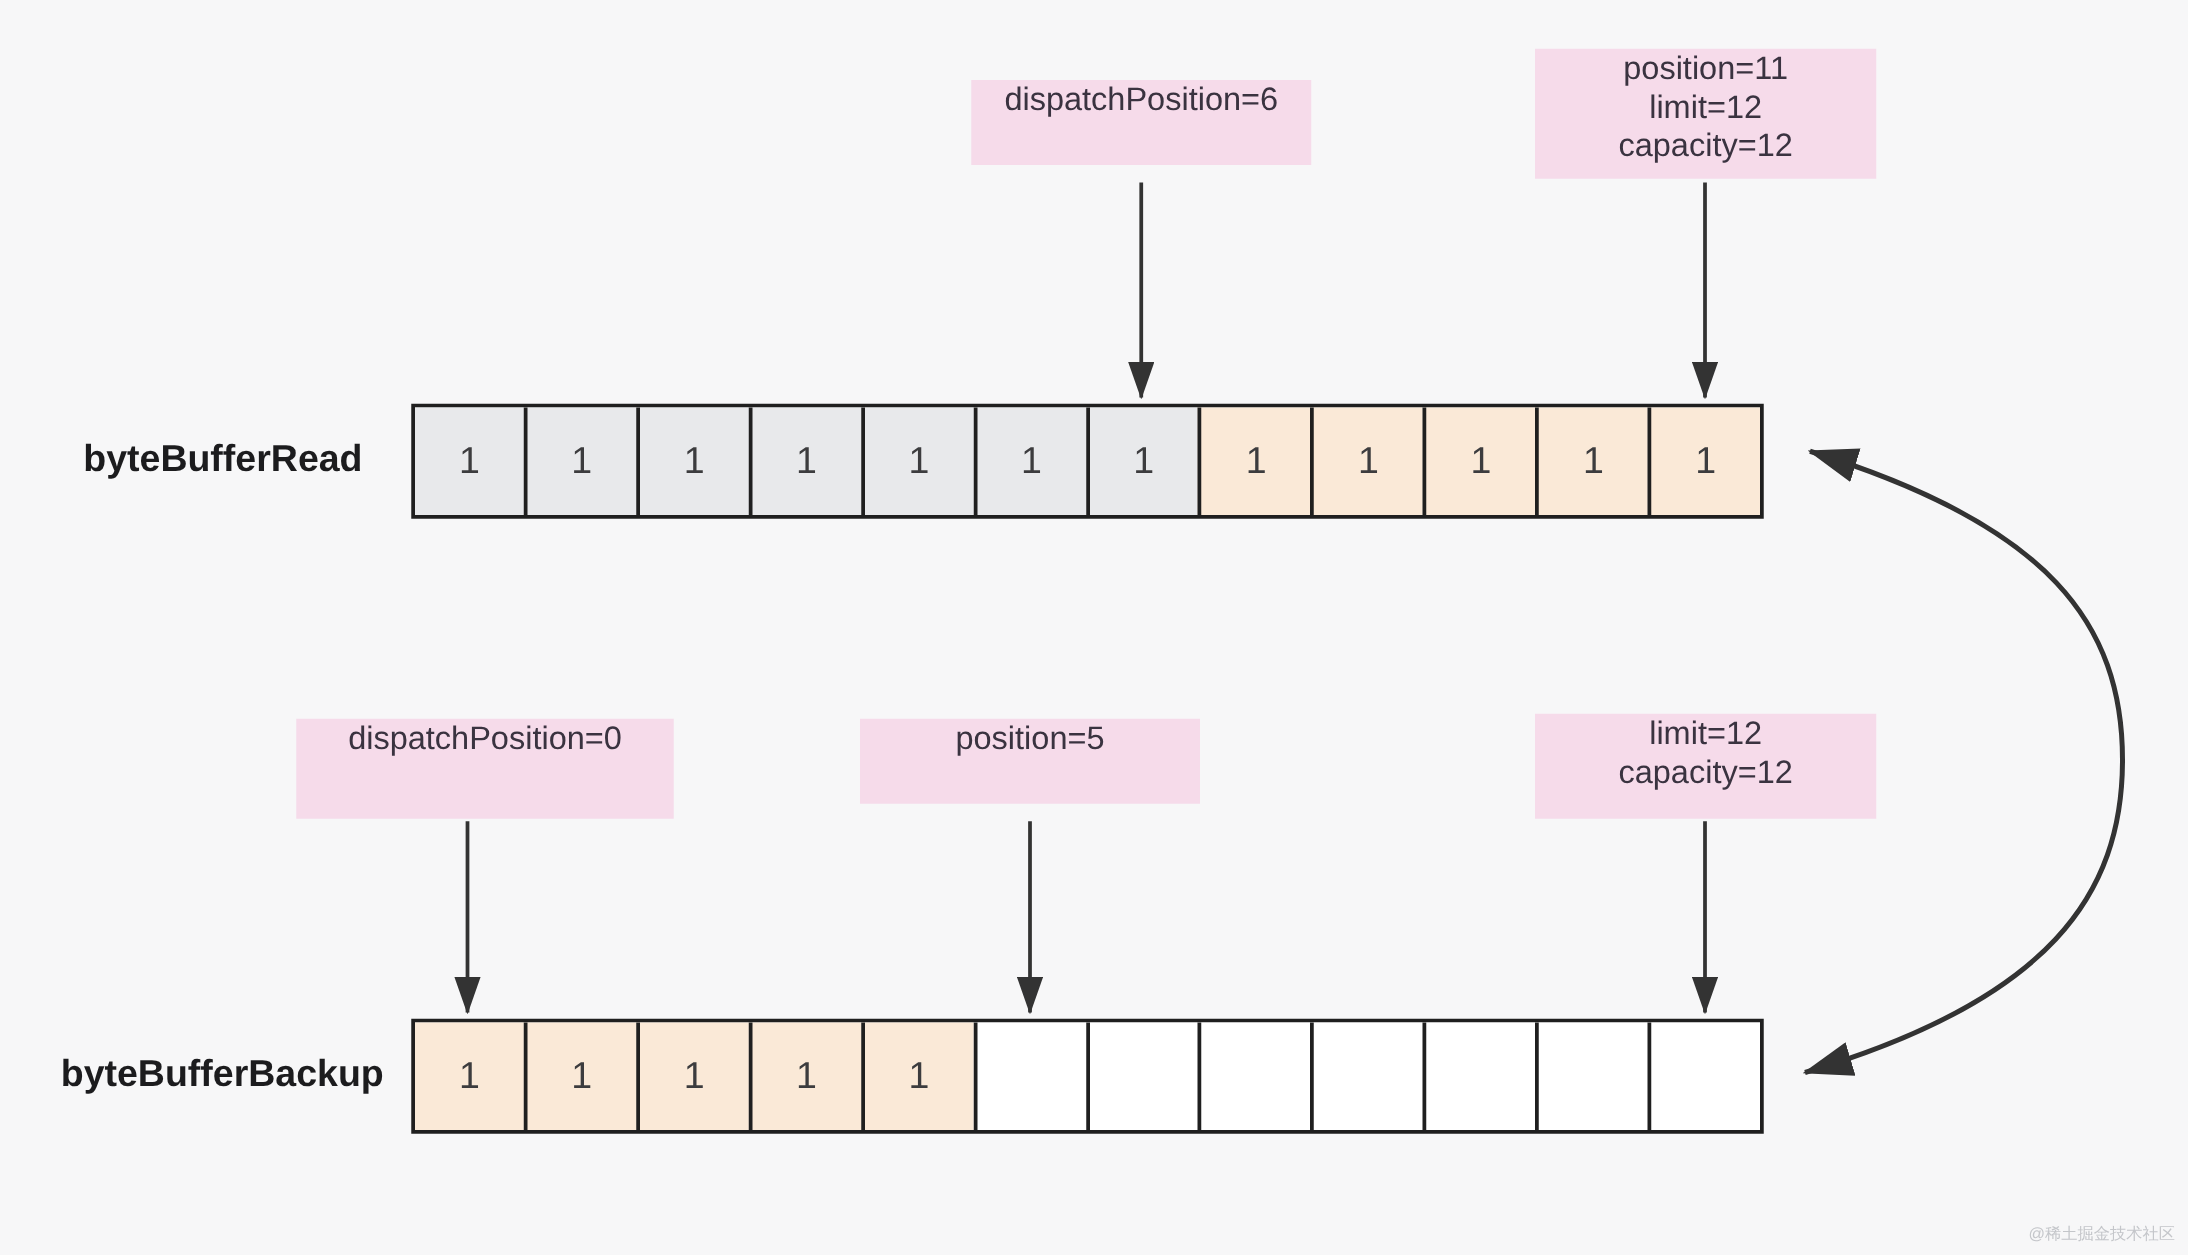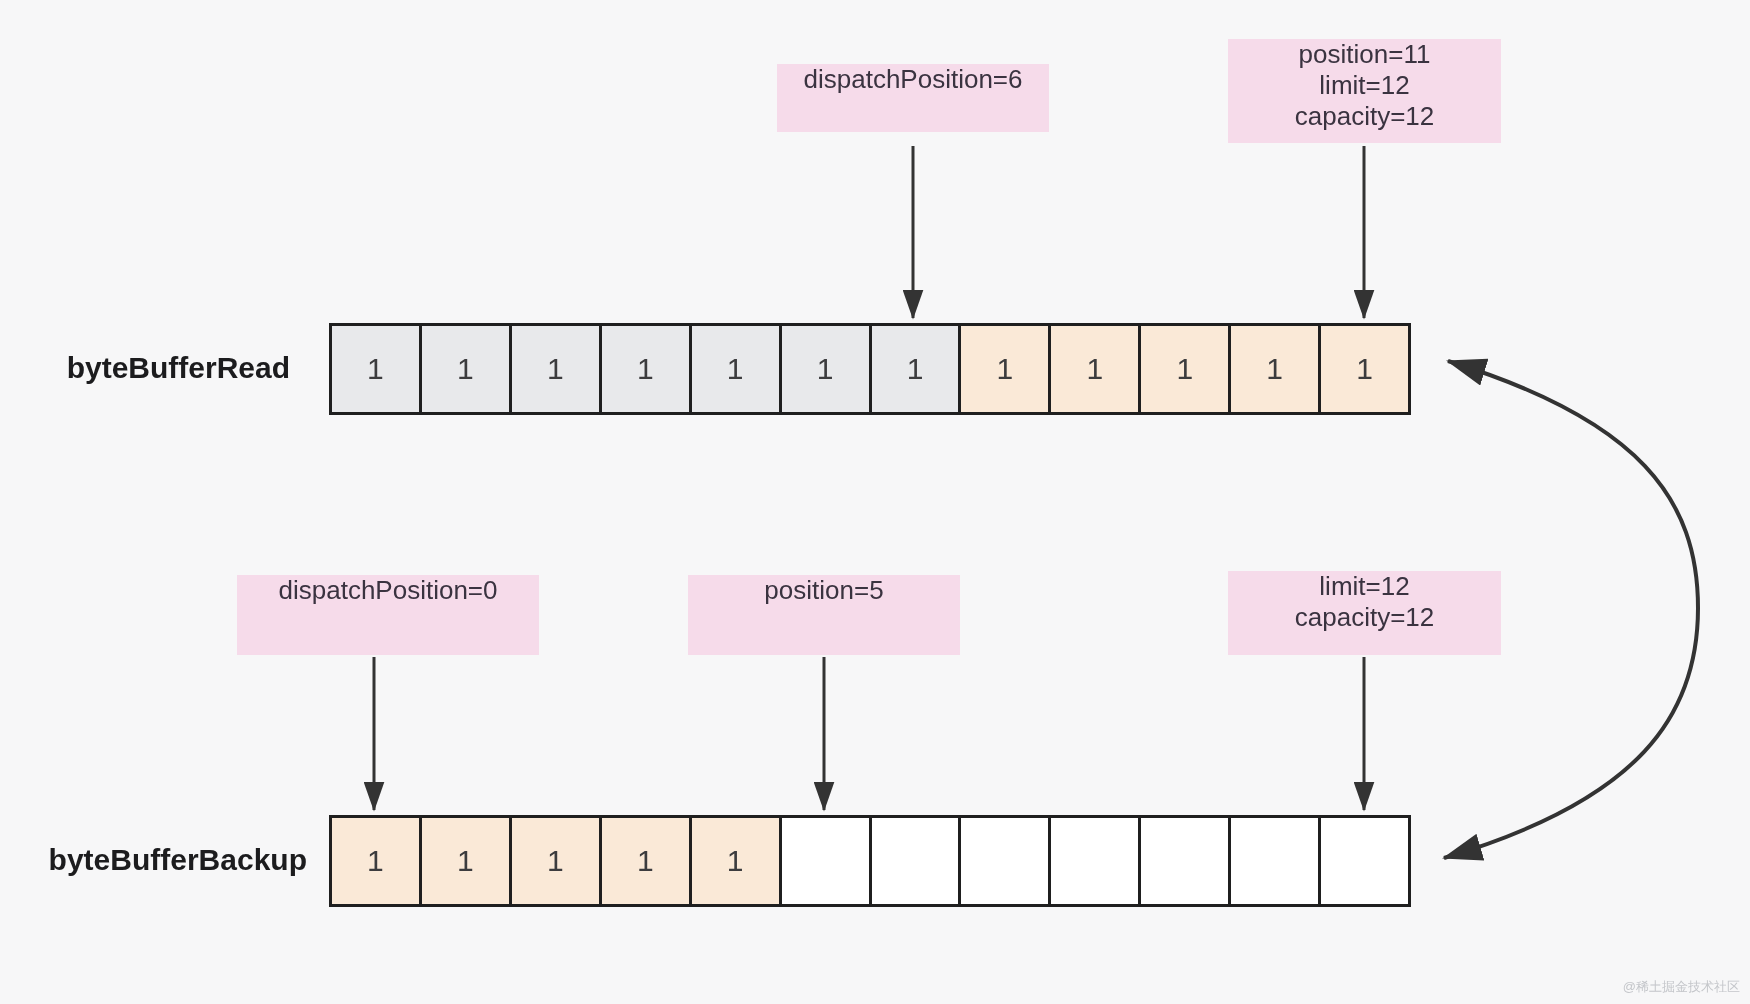--- a/index.html
+++ b/index.html
@@ -103,21 +103,21 @@
       <div class="cell orange">1</div>
       <div class="cell orange">1</div>
       <div class="cell orange">1</div>
       <div class="cell orange">1</div>
     </div>
 
   <div class="pill" style="left:237px;top:575px;width:302px;height:80px;">
     <div>dispatchPosition=0</div>
   </div>
 
-  <div class="pill" style="left:688px;top:575px;width:272px;height:80px;">
+  <div class="pill" style="left:688px;top:575px;width:272px;height:68px;">
     <div>position=5</div>
   </div>
 
   <div class="pill" style="left:1228px;top:571px;width:273px;height:84px;">
     <div>limit=12</div>
     <div>capacity=12</div>
   </div>
 
   <div class="buffer-label" style="left:40px;top:843px;width:267px;">byteBufferBackup</div>
   <div class="buffer" style="left:329px;top:815px;width:1082px;height:92px;">

